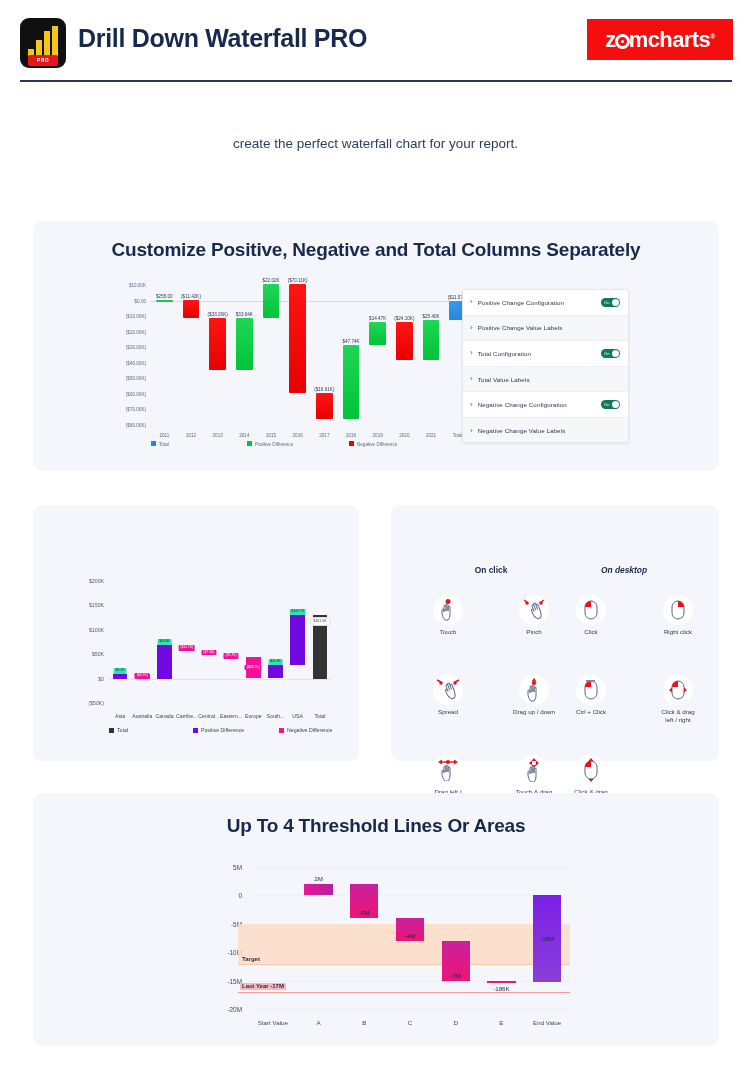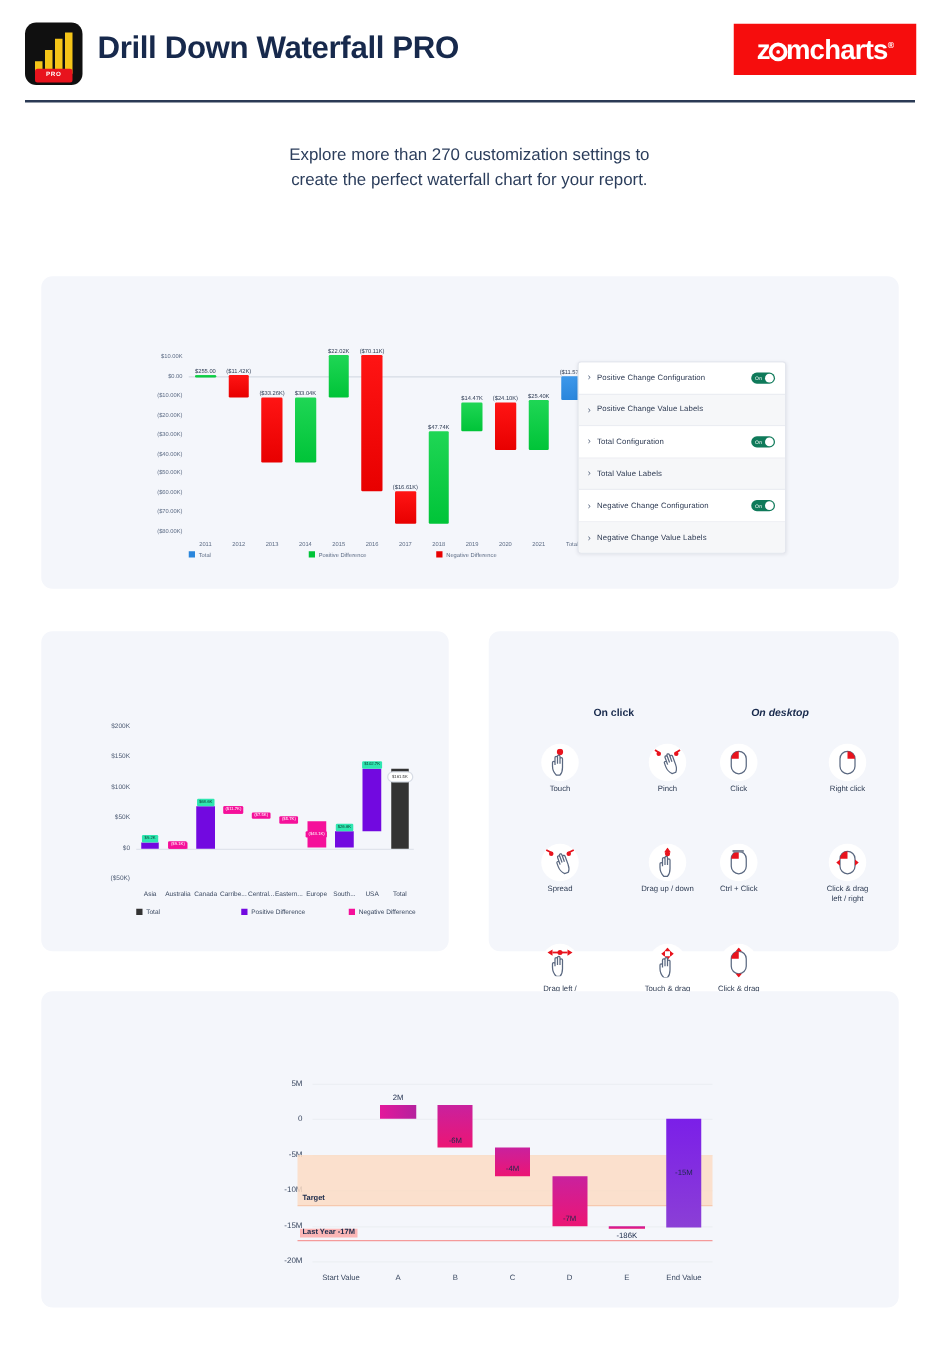--- a/index.html
+++ b/index.html
@@ -201,26 +201,27 @@
   </div>
   <div class="app-title">Drill Down Waterfall PRO</div>
   <div class="zc-logo">
     <span class="zc-logo-text">z<span class="ring"></span>mcharts<span class="zc-reg">®</span></span>
   </div>
   <div class="header-rule"></div>
 </div>
 
 <div class="intro">
   <p>
-    <span>Explore more than 270 customization settings to</span><br>
+    <br>
     <span>create the perfect waterfall chart for your report.</span>
   </p>
 </div>
 
 <div class="panel" id="panel-columns">
+  <div class="panel-title" style="padding-top:18px;">Customize Positive, Negative and Total Columns Separately</div>
   <div class="c1-wrap">
     <div class="c1-plot" id="c1-plot">
         <div class="c1-ylab" style="top: 0px;">$10.00K</div>
         <div class="c1-ylab" style="top: 15.5556px;">$0.00</div>
         <div class="c1-ylab" style="top: 31.1111px;">($10.00K)</div>
         <div class="c1-ylab" style="top: 46.6667px;">($20.00K)</div>
         <div class="c1-ylab" style="top: 62.2222px;">($30.00K)</div>
         <div class="c1-ylab" style="top: 77.7778px;">($40.00K)</div>
         <div class="c1-ylab" style="top: 93.3333px;">($50.00K)</div>
         <div class="c1-ylab" style="top: 108.889px;">($60.00K)</div>
@@ -496,20 +497,21 @@
               <path d="M7 0 L4.5 3 H9.5 Z M7 24 L4.5 21 H9.5 Z" fill="#e8131d"></path>
             </svg>
           </div>
           <div class="gl">Click &amp; drag<br>up / down</div>
         </div>
       </div>
   </div>
 </div>
 
 <div class="panel" id="panel-thresh">
+  <div class="panel-title" style="padding-top:22px;">Up To 4 Threshold Lines Or Areas</div>
   <div class="c4-wrap">
     <div class="c4-plot" id="c4-plot">
         <div class="c4-grid" style="top: 0px;"></div>
         <div class="c4-ylab" style="top: 0px;">5M</div>
         <div class="c4-grid" style="top: 28.4px;"></div>
         <div class="c4-ylab" style="top: 28.4px;">0</div>
         <div class="c4-grid" style="top: 56.8px;"></div>
         <div class="c4-ylab" style="top: 56.8px;">-5M</div>
         <div class="c4-grid" style="top: 85.2px;"></div>
         <div class="c4-ylab" style="top: 85.2px;">-10M</div>

